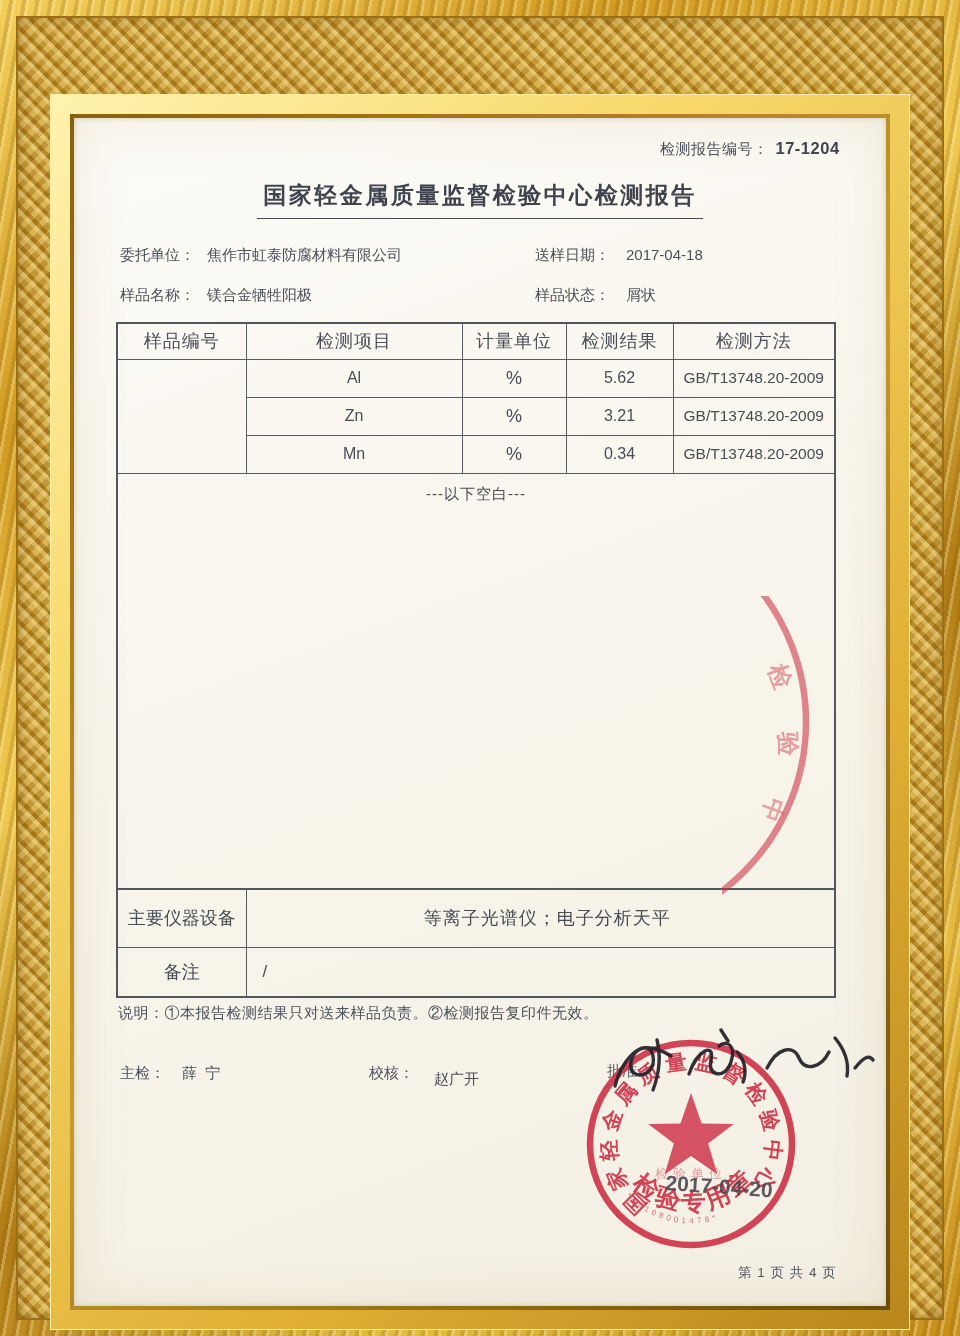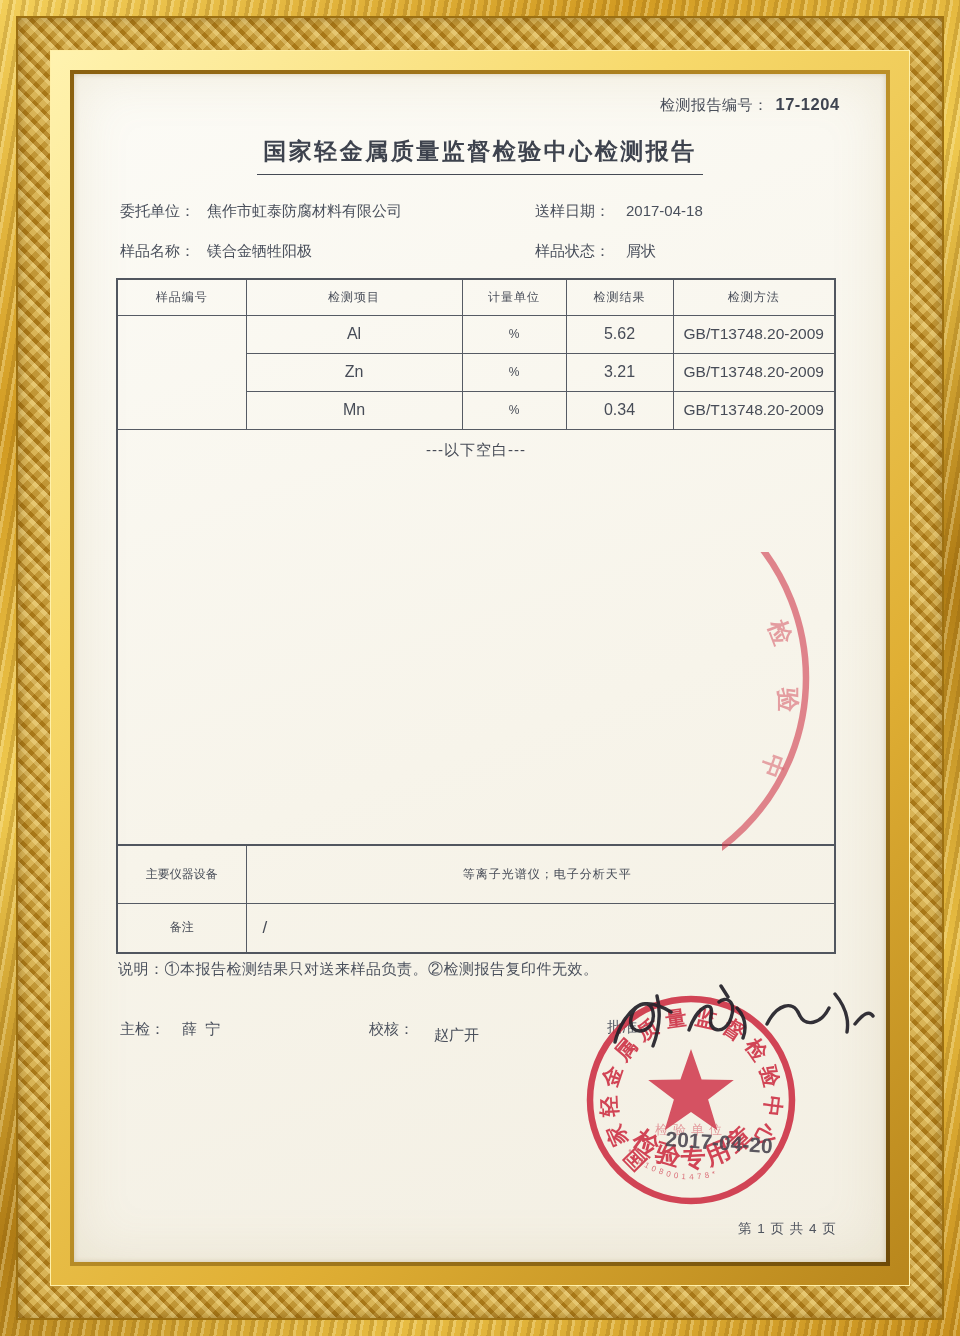--- a/index.html
+++ b/index.html
@@ -18,20 +18,21 @@
     background-color:#c49322;
     background-image:
       repeating-linear-gradient(45deg, rgba(255,238,170,.45) 0 4px, rgba(150,100,15,.40) 4px 8px, rgba(255,238,170,.18) 8px 14px),
       repeating-linear-gradient(-45deg, rgba(120,75,8,.22) 0 6px, rgba(255,240,190,.22) 6px 12px);
     box-shadow: inset 0 0 0 2px #9c7012, inset 0 0 14px rgba(80,50,5,.5);
   }
   .f3 {
     width:100%; height:100%; padding:20px;
     background:linear-gradient(135deg,#fff3b0,#f7d96b 30%,#e0af34 70%,#b8861c);
     box-shadow: inset 0 0 0 1px #fff0a8;
+    margin-top: 44px;
   }
   .f4 {
     width:100%; height:100%; padding:4px;
     background:linear-gradient(135deg,#8a600f,#c79a2c 50%,#6d4a08);
   }
 
   
   .paper {
     position:relative; width:100%; height:100%;
     background:linear-gradient(160deg,#fcfbf6,#f7f4ea 55%,#f3efe3);
@@ -55,21 +56,21 @@
   .m1r { top:128px; left:461px; }
   .m2l { top:168px; left:46px; }
   .m2r { top:168px; left:461px; }
   .m1r .val, .m2r .val { margin-left:16px; }
 
   table.rpt {
     position:absolute; left:42px; top:204px; width:718px;
     border-collapse:collapse; table-layout:fixed; color:#474c57;
     border:2px solid #51565f;
   }
-  .rpt th, .rpt td { border:1.6px solid #565b64; font-weight:normal; text-align:center; padding:0; font-size:12px; }
+  .rpt th, .rpt td { border:1.6px solid #565b64; font-weight:normal; text-align:center; padding:0; font-size:18px; }
   .rpt tr.hdr th { height:36px; letter-spacing:1px; color:#4a4f5a; }
   .rpt tr.r td { height:38px; }
   .rpt td.item, .rpt td.result { font-size:16px; }
   .rpt td.method { font-size:15.5px; line-height:1.15; padding:1px 8px; }
   .rpt td.blankcell { height:416px; vertical-align:top; padding-top:11px; font-size:15px; letter-spacing:1px; }
   .rpt tr.inst td { height:58px; border-top:2px solid #51565f; }
   .rpt tr.rem td { height:50px; }
   .rpt td.vleft { text-align:center; padding-left:14px; letter-spacing:1px; }
   .rpt td.slash { text-align:left; padding-left:16px; font-size:17px; }
 

